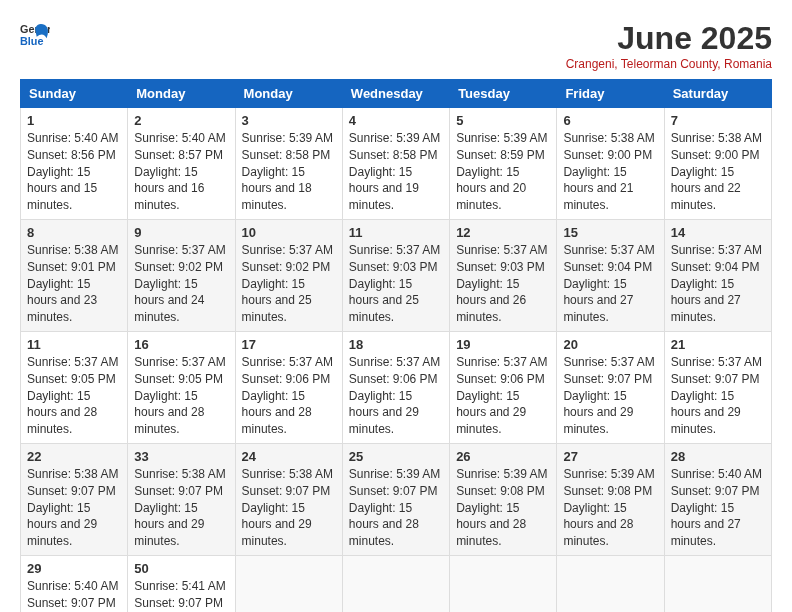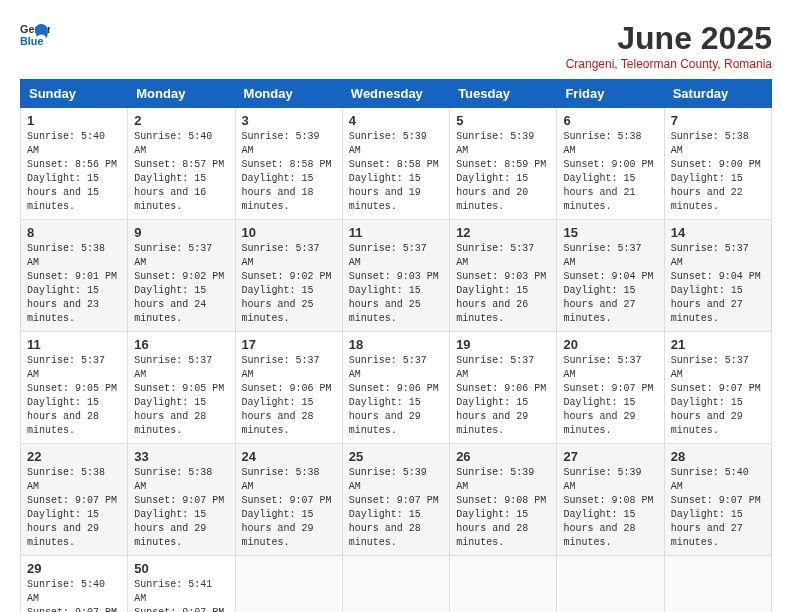--- a/index.html
+++ b/index.html
@@ -62,24 +62,23 @@
     .calendar tr:nth-child(even) td {
       background-color: #f5f5f5;
     }
     .day-num {
       font-size: 13px;
       font-weight: bold;
       display: block;
       margin-bottom: 2px;
     }
     .day-info {
-      font-size: 10px;
+      font-size: 12px;
       line-height: 1.4;
       color: #333;
-      font-family: Liberation Mono, monospace;
     }
     .empty-cell {
       background: #f9f9f9 !important;
     }
     .logo-wrapper {
       display: flex;
       flex-direction: column;
       align-items: flex-start;
     }
     .logo-line1 {

